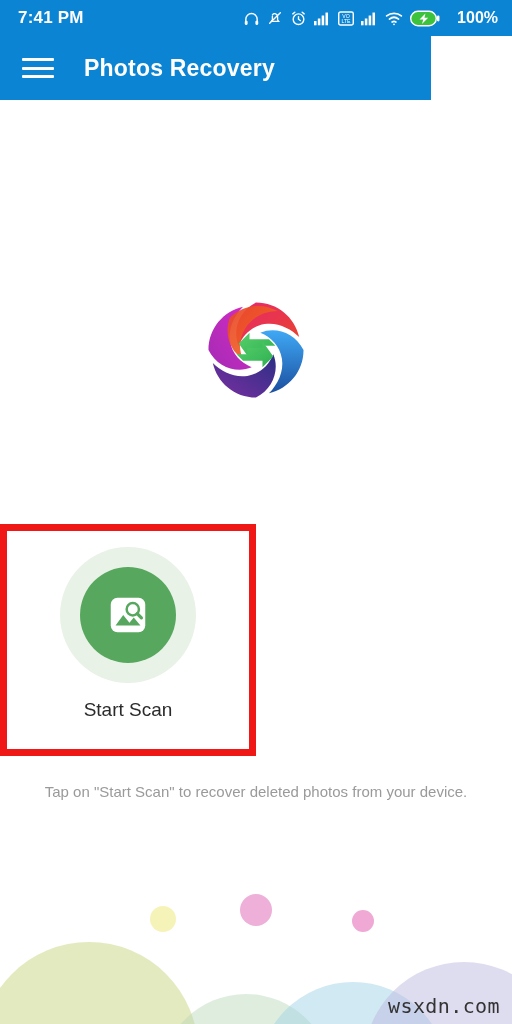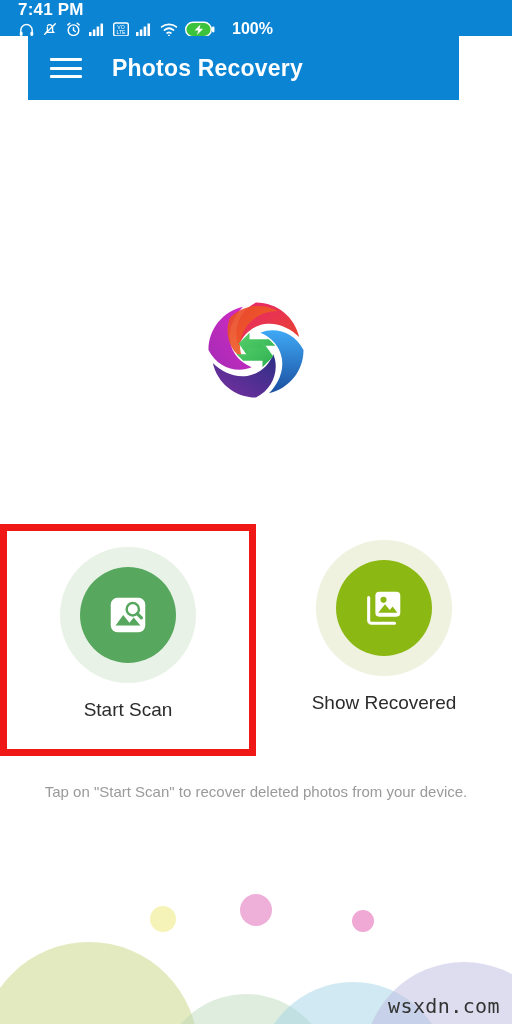--- a/index.html
+++ b/index.html
@@ -25,24 +25,23 @@
   }
 
   
   .status-bar {
     position: absolute;
     top: 0; left: 0;
     width: 512px;
     height: 36px;
     background: #0b84d4;
     display: flex;
-    align-items: flex-start;
+    align-items: center;
     justify-content: space-between;
     padding: 0 14px 0 18px;
-    flex-direction: column;
   }
   .status-time {
     color: #ffffff;
     font-size: 17px;
     font-weight: bold;
     letter-spacing: 0.2px;
   }
   .status-icons {
     display: flex;
     align-items: center;
@@ -59,21 +58,20 @@
   
   .app-bar {
     position: absolute;
     top: 36px; left: 0;
     width: 431px;
     height: 64px;
     background: #0b84d4;
     display: flex;
     align-items: center;
     padding-left: 22px;
-    margin-left: 28px;
   }
   .hamburger {
     width: 32px;
     height: 24px;
     display: flex;
     flex-direction: column;
     justify-content: space-between;
     padding: 2px 0;
     cursor: pointer;
   }
@@ -357,33 +355,20 @@
             <rect x="6" y="6" width="36" height="36" rx="7" fill="#ffffff"></rect>
             <path d="M11 35 L19 24 L25.5 32 L30 26.5 L37 35 Z" fill="#57a85e"></path>
             <circle cx="29" cy="18" r="6.4" fill="none" stroke="#57a85e" stroke-width="2.6"></circle>
             <line x1="33.6" y1="22.6" x2="38" y2="27" stroke="#57a85e" stroke-width="3.4" stroke-linecap="round"></line>
           </svg>
         </div>
       </div>
       <div class="action-label">Start Scan</div>
     </div>
 
-    <div class="action">
-      <div class="halo recov" style="background: rgb(238, 242, 223);">
-        <div class="circle recov" style="background: rgb(140, 184, 19);">
-          <svg width="46" height="46" viewBox="0 0 48 48">
-            <path d="M8 13 v24 a3 3 0 0 0 3 3 h24" fill="none" stroke="#ffffff" stroke-width="3.2" stroke-linecap="round" stroke-linejoin="round"></path>
-            <rect x="15" y="7" width="26" height="26" rx="4" fill="#ffffff"></rect>
-            <circle cx="23.5" cy="15.5" r="3.2" fill="#8cb813"></circle>
-            <path d="M18 29 L25 20 L30 26 L33 22.5 L38 29 Z" fill="#8cb813"></path>
-          </svg>
-        </div>
-      </div>
-      <div class="action-label">Show Recovered</div>
-    </div>
 
   </div>
 
   <div class="hint" style="color: rgb(154, 154, 154);">Tap on "Start Scan" to recover deleted photos from your device.</div>
 
   <div class="deco">
     <div class="blob" style="width: 218px; height: 218px; left: -20px; top: 68px; background: rgba(205, 216, 140, 0.55);"></div>
     <div class="blob" style="width: 172px; height: 172px; left: 160px; top: 120px; background: rgba(184, 214, 182, 0.45);"></div>
     <div class="blob" style="width: 190px; height: 190px; left: 258px; top: 108px; background: rgba(162, 212, 230, 0.5);"></div>
     <div class="blob" style="width: 200px; height: 200px; left: 364px; top: 88px; background: rgba(189, 186, 223, 0.5);"></div>

